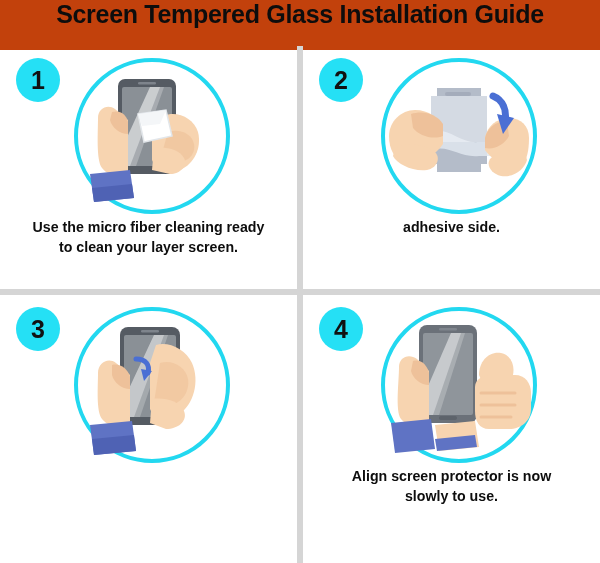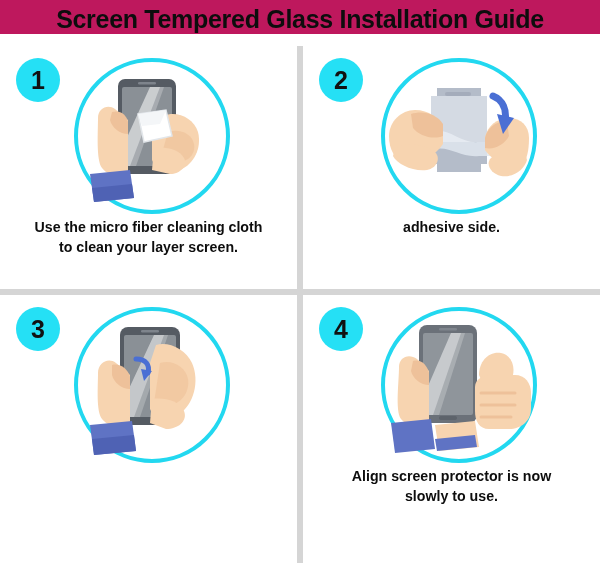--- a/index.html
+++ b/index.html
@@ -14,24 +14,24 @@
     overflow: hidden;
     position: relative;
   }
 
   
   .header {
     position: absolute;
     left: 0;
     top: 0;
     width: 600px;
-    height: 34px;
-    background: #be185d;
+    height: 50px;
+    background: #c2410c;
     display: flex;
-    align-items: flex-end;
+    align-items: flex-start;
     justify-content: center;
   }
   .header-title {
     font-size: 25px;
     font-weight: bold;
     color: #0d0d0d;
     letter-spacing: -0.3px;
     white-space: nowrap;
     text-align: center;
   }
@@ -150,21 +150,21 @@
         <path d="M96 64 C108 58 126 66 130 80 C134 96 126 112 112 118 C100 123 88 118 84 108 L84 78 Z" fill="#f7d4b0"></path>
         <path d="M100 80 C112 76 124 82 126 92 C128 102 120 110 110 110 L92 108 Z" fill="#eec19a" opacity="0.65"></path>
         <path d="M86 96 C98 94 112 98 116 106 C120 114 112 122 102 122 L84 118 Z" fill="#f7d4b0"></path>
 
         <polygon points="70,62 98,58 104,84 76,90" fill="#ffffff" stroke="#e2e6ea" stroke-width="1.5"></polygon>
         <polygon points="70,62 98,58 92,72 74,74" fill="#f4f6f8"></polygon>
       </svg>
     </div>
 
     <div class="caption">
-      <span class="line">Use the micro fiber cleaning cloth</span>
+      <span class="line">Use the micro fiber cleaning ready</span>
       <span class="line">to clean your layer screen.</span>
     </div>
   </div>
 
   <div class="panel p2">
     <div class="badge">2</div>
 
     <div class="art">
       <svg viewBox="0 0 168 168" width="168" height="168" aria-hidden="true">
         <circle cx="84" cy="84" r="76" fill="none" stroke="#22D8F0" stroke-width="4"></circle>

